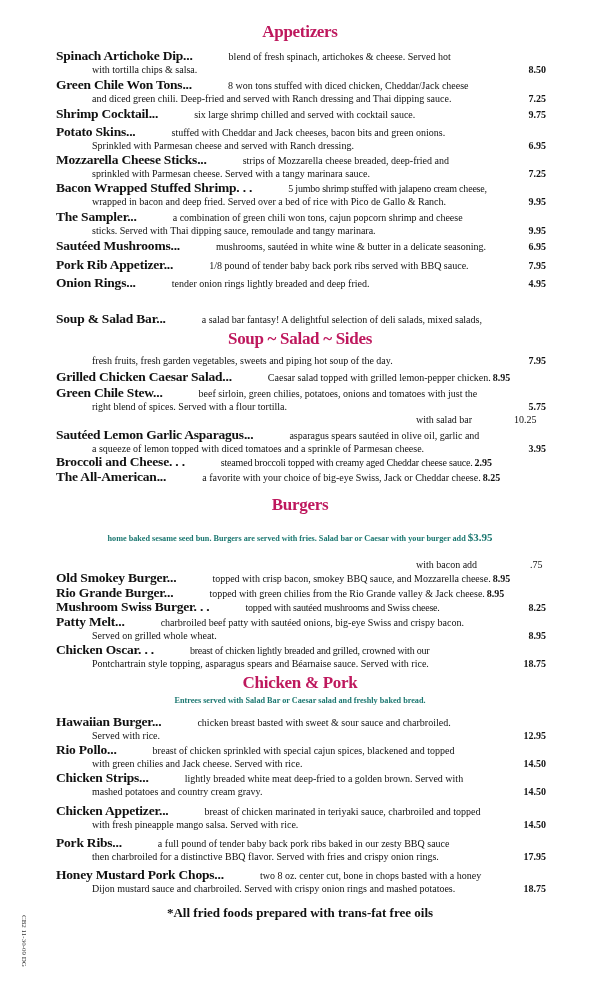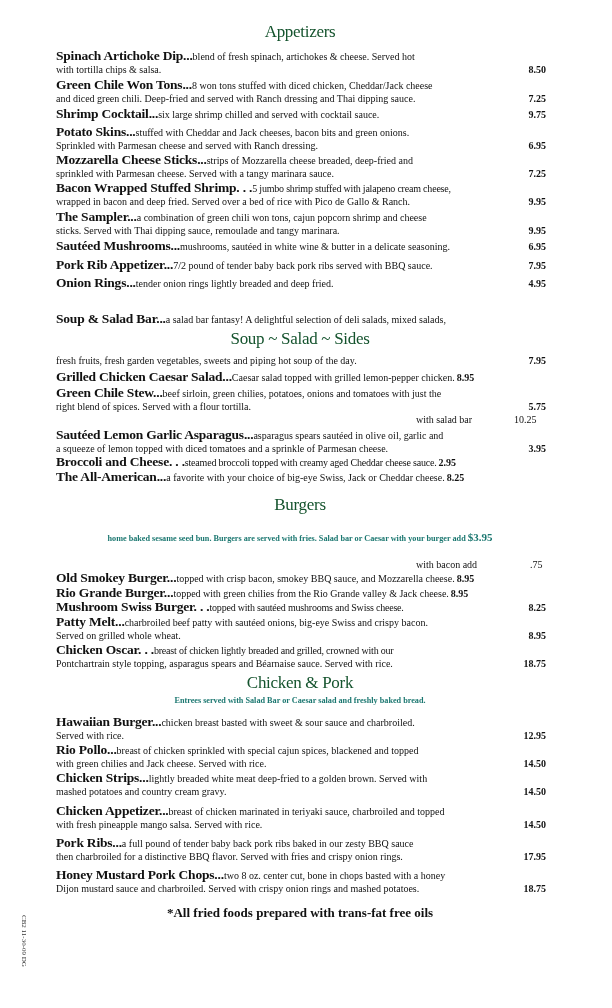--- a/index.html
+++ b/index.html
@@ -1,26 +1,26 @@
 <!DOCTYPE html>
 <html><head>
   <meta charset="utf-8">
   <style>
     html, body { margin: 0; padding: 0; background: #ffffff; }
     body { width: 612px; height: 1008px; position: relative; overflow: hidden;
       font-family: "Liberation Serif", "DejaVu Serif", serif; color: #111; }
     .page { position: absolute; left: 56px; top: 0; width: 488px; }
-    .h { position: absolute; left: 0; width: 488px; text-align: center; color: #14532d;
-      font-weight: normal; font-size: 17px; letter-spacing: -0.3px; }
+    .h { position: absolute; left: 0; width: 488px; text-align: center; color: #be185d;
+      font-weight: bold; font-size: 17px; letter-spacing: -0.3px; }
     .note { position: absolute; left: -20px; width: 528px; text-align: center; color: #1b7770;
       font-weight: bold; font-size: 8.2px; line-height: 15px; }
     .note .big { font-size: 11px; text-align: center; }
     .item { position: absolute; left: 0; width: 490px; font-size: 10px; line-height: 12.5px; }
     .item .n { font-weight: bold; font-size: 13.5px; letter-spacing: -0.2px; }
-    .item .d { font-size: 10px; }
+    .item .d { font-size: 10px; margin-left: 36px; }
     .item .d.sm { font-size: 10px; letter-spacing: -0.2px; }
     .item .p { position: absolute; right: 0; bottom: 0; font-weight: bold; font-size: 10px; }
     .item .p.inline { position: static; margin-left: 2px; }
     .extra { position: absolute; font-size: 10px; font-weight: normal; }
     .footer { position: absolute; left: 0; width: 488px; text-align: center; font-size: 13px; font-weight: bold; }
     .side { position: absolute; left: 12px; top: 915px; font-size: 7px; color: #333;
       transform-origin: left top; transform: rotate(90deg) translateY(-16px); white-space: nowrap; }
   </style>
 </head>
 <body>
@@ -61,21 +61,21 @@
   <div class="item" style="top:211px">
     <span class="n">The Sampler...</span><span class="d">a combination of green chili won tons, cajun popcorn shrimp and cheese</span><br>
     <span class="d">sticks. Served with Thai dipping sauce, remoulade and tangy marinara.</span>
     <span class="p">9.95</span>
   </div>
   <div class="item" style="top:240px">
     <span class="n">Sautéed Mushrooms...</span><span class="d">mushrooms, sautéed in white wine &amp; butter in a delicate seasoning.</span>
     <span class="p">6.95</span>
   </div>
   <div class="item" style="top:259px">
-    <span class="n">Pork Rib Appetizer...</span><span class="d">7/2 pound of tender baby back pork ribs served with BBQ sauce.</span>
+    <span class="n">Pork Rib Appetizer...</span><span class="d">1/8 pound of tender baby back pork ribs served with BBQ sauce.</span>
     <span class="p">7.95</span>
   </div>
   <div class="item" style="top:277px">
     <span class="n">Onion Rings...</span><span class="d">tender onion rings lightly breaded and deep fried.</span>
     <span class="p">4.95</span>
   </div>
 
   <div class="item" style="top:313px">
     <span class="n">Soup &amp; Salad Bar...</span><span class="d">a salad bar fantasy! A delightful selection of deli salads, mixed salads,</span>
   </div>

